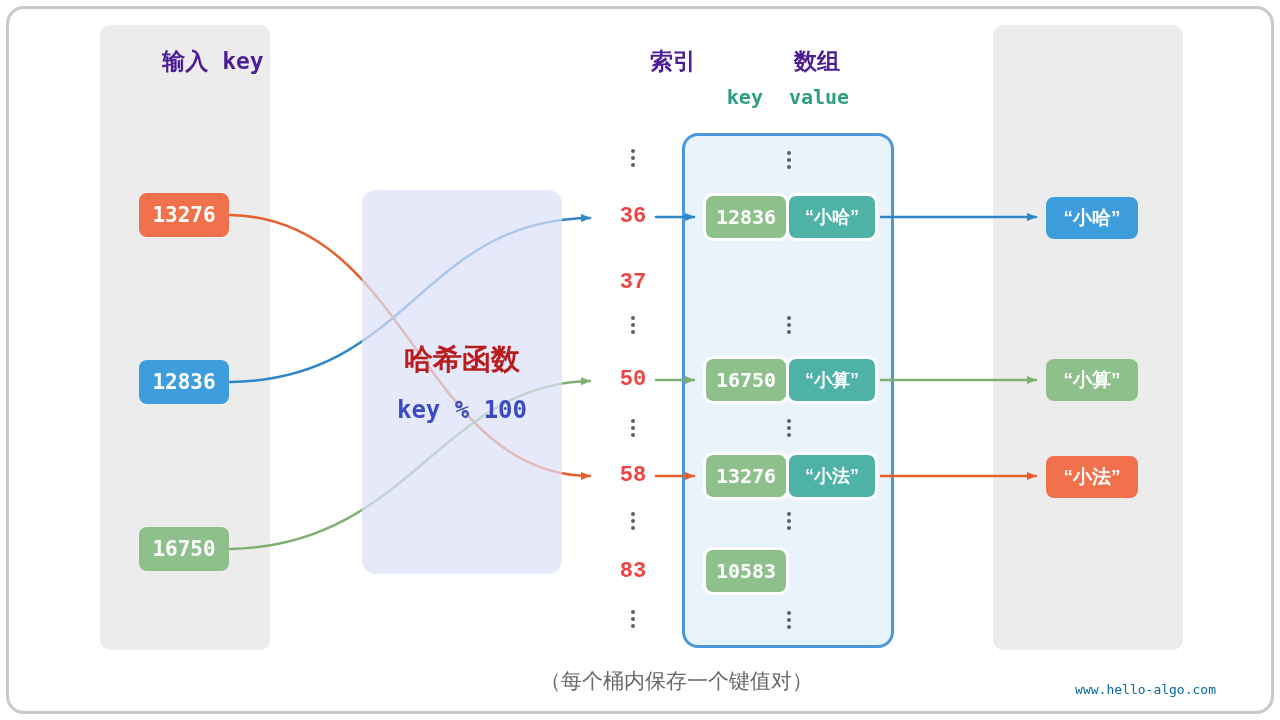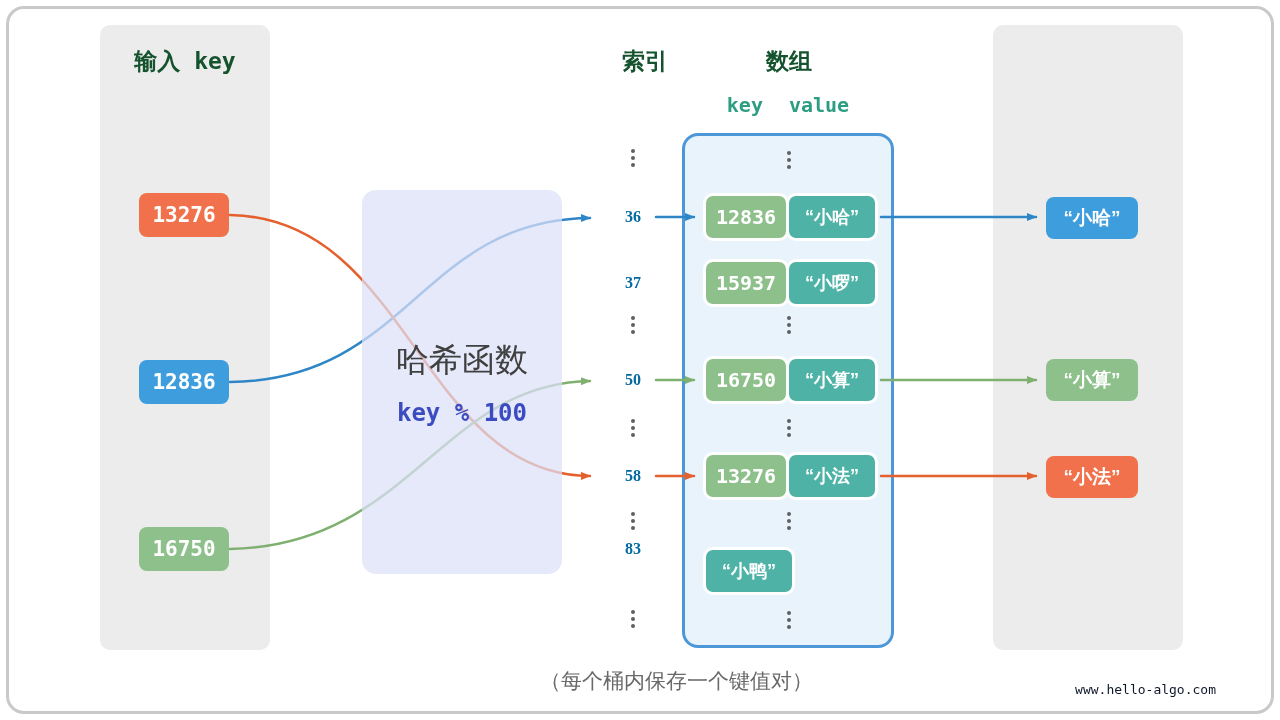--- a/index.html
+++ b/index.html
@@ -3,61 +3,61 @@
 <meta charset="utf-8">
 <style>
   * { margin: 0; padding: 0; box-sizing: border-box; }
   html, body { width: 1280px; height: 720px; background: #fff; }
   body { font-family: "Liberation Sans", sans-serif; }
   .canvas { position: relative; width: 1280px; height: 720px; background: #fff; overflow: hidden; }
   .frame { position: absolute; left: 6px; top: 6px; width: 1268px; height: 708px;
            border: 3px solid #C9C9C9; border-radius: 18px; z-index: 1; }
   .panel { position: absolute; background: #ECECEC; border-radius: 10px; z-index: 2; }
   .panel-title { position: absolute; text-align: center; font-weight: bold; font-size: 23px;
-                 color: #14532d; z-index: 3;
-                 font-family: "DejaVu Sans Mono", "Liberation Sans", sans-serif; }
+                 color: #4c1d95; z-index: 3;
+                 font-family: "DejaVu Sans Mono", "Liberation Sans", sans-serif; margin-left: 28px; }
   .keybox { position: absolute; left: 139px; width: 90px; height: 44px; border-radius: 8px;
             color: #fff; font-weight: bold; font-size: 21px;
             font-family: "DejaVu Sans Mono", monospace;
             display: flex; align-items: center; justify-content: center; z-index: 3; }
   .bg-orange { background: #F0714B; }
   .bg-blue   { background: #3E9DDD; }
   .bg-green  { background: #8EC08C; }
   .bg-teal   { background: #4EB3A6; }
   .hashbox { position: absolute; left: 362px; top: 190px; width: 200px; height: 384px;
              background: rgba(221,225,248,0.72); border-radius: 14px; z-index: 6;
              display: flex; flex-direction: column; align-items: center; justify-content: center;
              gap: 16px; }
-  .hash-title { font-size: 33px; font-weight: normal; color: #404040; }
+  .hash-title { font-size: 29px; font-weight: bold; color: #b91c1c; }
   .hash-formula { font-size: 24px; font-weight: bold; color: #3B4CC0;
                   font-family: "DejaVu Sans Mono", monospace; }
   .idx { position: absolute; left: 607px; width: 52px; text-align: center;
-         font-family: Liberation Serif, serif; font-size: 16px; font-weight: 600;
-         color: #0369a1; line-height: 28px; z-index: 3; }
+         font-family: Liberation Mono, monospace; font-size: 22px; font-weight: 600;
+         color: #ef4444; line-height: 28px; z-index: 3; }
   .vdots { position: absolute; display: flex; flex-direction: column; align-items: center;
            gap: 3px; z-index: 3; }
   .vdots i { width: 4px; height: 4px; border-radius: 50%; background: #606060; display: block; }
   .array-panel { position: absolute; left: 682px; top: 133px; width: 212px; height: 515px;
                  background: #E9F3FC; border: 3px solid #4C97D8; border-radius: 16px; z-index: 2; }
-  .kv-header { position: absolute; left: 682px; top: 93px; width: 212px;
+  .kv-header { position: absolute; left: 682px; top: 85px; width: 212px;
                display: flex; justify-content: center; gap: 26px;
                font-family: "DejaVu Sans Mono", monospace; font-weight: bold; font-size: 20px;
                color: #2E9E82; z-index: 3; }
   .bucket { position: absolute; left: 703px; width: 178px; height: 48px; display: flex; z-index: 3; }
   .cell { border: 3px solid #fff; color: #fff; font-weight: bold;
           display: flex; align-items: center; justify-content: center; }
   .cell.key { width: 86px; border-radius: 10px; font-family: "DejaVu Sans Mono", monospace;
               font-size: 20px; margin-right: -3px; }
   .cell.val { width: 92px; border-radius: 10px; font-size: 18px; }
   .outbox { position: absolute; left: 1046px; width: 92px; height: 42px; border-radius: 8px;
             color: #fff; font-weight: bold; font-size: 19px;
             display: flex; align-items: center; justify-content: center; z-index: 3; }
   .caption { position: absolute; left: 540px; top: 667px; width: 500px; text-align: left;
              font-size: 21px; color: #696969; z-index: 3; }
-  .watermark { position: absolute; right: 64px; top: 682px; font-size: 13px; color: #0f172a;
+  .watermark { position: absolute; right: 64px; top: 682px; font-size: 13px; color: #0369a1;
                font-family: "DejaVu Sans Mono", monospace; z-index: 3; }
   svg.arrows { position: absolute; left: 0; top: 0; z-index: 5; pointer-events: none; }
 </style>
 </head>
 <body>
 
 <div class="canvas">
 
   <div class="frame"></div>
 
@@ -126,21 +126,21 @@
       <i></i>
       <i></i>
       <i></i>
     </div>
   <div class="idx" style="top:462px;">58</div>
   <div class="vdots" style="left:631px;top:512px;">
       <i></i>
       <i></i>
       <i></i>
     </div>
-  <div class="idx" style="top:535px;">83</div>
+  <div class="idx" style="top:558px;">83</div>
   <div class="vdots" style="left:631px;top:610px;">
       <i></i>
       <i></i>
       <i></i>
     </div>
 
   <div class="vdots" style="left:787px;top:151px;">
       <i></i>
       <i></i>
       <i></i>
@@ -163,34 +163,30 @@
   <div class="vdots" style="left:787px;top:611px;">
       <i></i>
       <i></i>
       <i></i>
     </div>
 
   <div class="bucket" style="top:193px;">
     <div class="cell key bg-green">12836</div>
     <div class="cell val bg-teal">“小哈”</div>
   </div>
-  <div class="bucket" style="top:259px;">
-    <div class="cell key bg-green">15937</div>
-    <div class="cell val bg-teal">“小啰”</div>
-  </div>
   <div class="bucket" style="top:356px;">
     <div class="cell key bg-green">16750</div>
     <div class="cell val bg-teal">“小算”</div>
   </div>
   <div class="bucket" style="top:452px;">
     <div class="cell key bg-green">13276</div>
     <div class="cell val bg-teal">“小法”</div>
   </div>
   <div class="bucket" style="top:547px;">
-    <div class="cell val bg-teal">“小鸭”</div>
+    <div class="cell key bg-green">10583</div>
   </div>
 
   <div class="outbox bg-blue" style="top:197px;">“小哈”</div>
   <div class="outbox bg-green" style="top:359px;">“小算”</div>
   <div class="outbox bg-orange" style="top:456px;">“小法”</div>
 
   <div class="caption">（每个桶内保存一个键值对）</div>
   <div class="watermark">www.hello-algo.com</div>
 
 </div>

